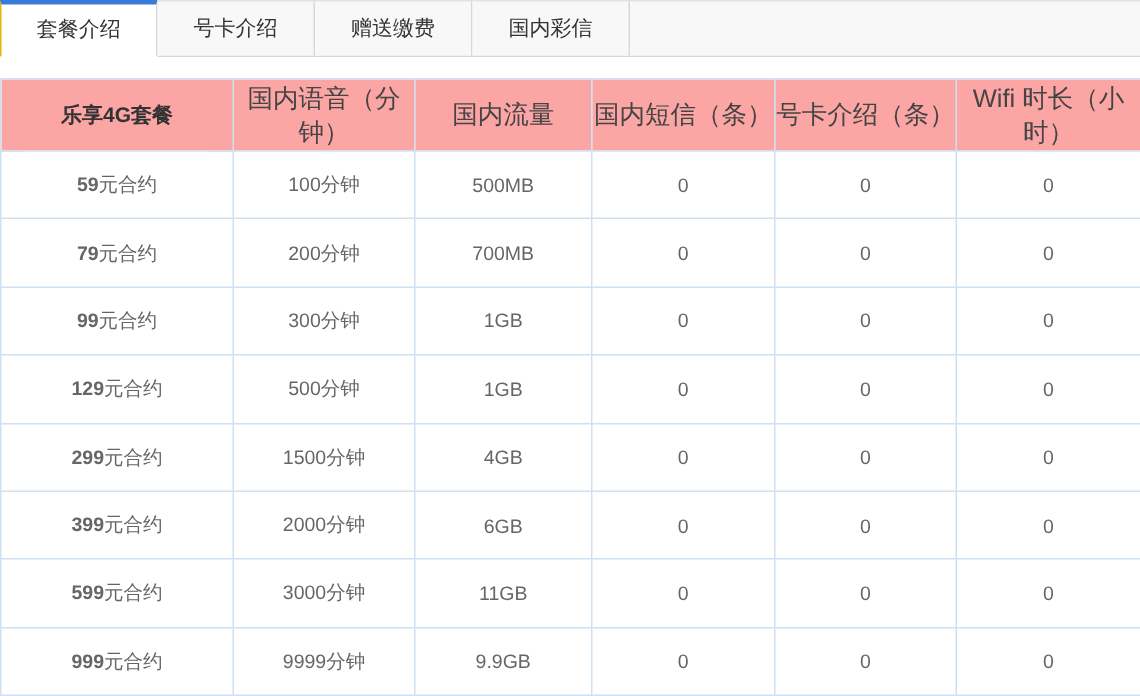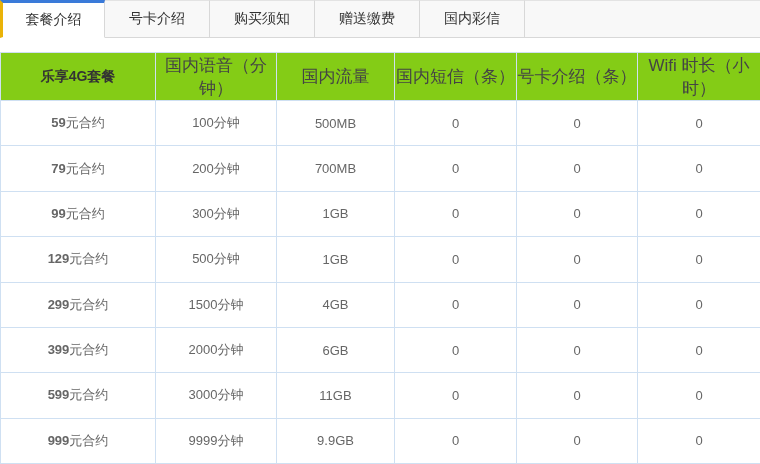--- a/index.html
+++ b/index.html
@@ -5,45 +5,44 @@
   * { margin:0; padding:0; box-sizing:border-box; }
   html,body { background:#fff; }
   body { font-family:"Liberation Sans","DejaVu Sans",sans-serif; }
   .screen { position:relative; width:760px; height:464px; background:#fff; overflow:hidden; }
 
   
   .tabbar { display:flex; align-items:flex-start; height:38px; background:#fff; border-bottom:1px solid #d8d8d8; }
   .tab { width:105px; height:37px; display:flex; align-items:center; justify-content:center;
          font-size:14px; color:#333; background:#f8f8f8; border-right:1px solid #d8d8d8;
          border-top:1px solid #e3e3e3; cursor:pointer; }
-  .tab--active { background:#fff; border-top:3px solid #3a7ad9; border-left:3px solid #eab308;
+  .tab--active { background:#fff; border-top:3px solid #3a7ad9; border-left:1px solid #eab308;
                  height:38px; margin-bottom:-1px; border-bottom:1px solid #fff; font-weight:normal; }
   .tabbar-filler { flex:1; height:37px; background:#f8f8f8; border-top:1px solid #e3e3e3; }
 
   .gap { height:14px; background:#fff; }
 
   
   table.plans { width:760px; height:412px; border-collapse:collapse; table-layout:fixed; }
   table.plans th, table.plans td { border:1px solid #cfe0f2; text-align:center; vertical-align:middle; }
-  table.plans thead tr { height:48px; background:#84cc16; }
+  table.plans thead tr { height:48px; background:#fca5a5; }
   table.plans th { font-size:17px; font-weight:normal; color:#444; }
   table.plans th.first { font-size:14px; font-weight:bold; color:#333; }
   table.plans td { font-size:13px; color:#666; background:#fff; }
   td.plan-name { color:#555;border-radius:17px; }
   td.plan-name .num { font-weight:bold; }
 </style>
 </head>
 <body>
 
 <div class="screen">
 
   <div class="tabbar">
     <div class="tab tab--active">套餐介绍</div>
     <div class="tab">号卡介绍</div>
-    <div class="tab">购买须知</div>
     <div class="tab">赠送缴费</div>
     <div class="tab">国内彩信</div>
     <div class="tabbar-filler"></div>
   </div>
 
   <div class="gap"></div>
 
   <table class="plans">
     <colgroup>
       <col style="width:155px">

